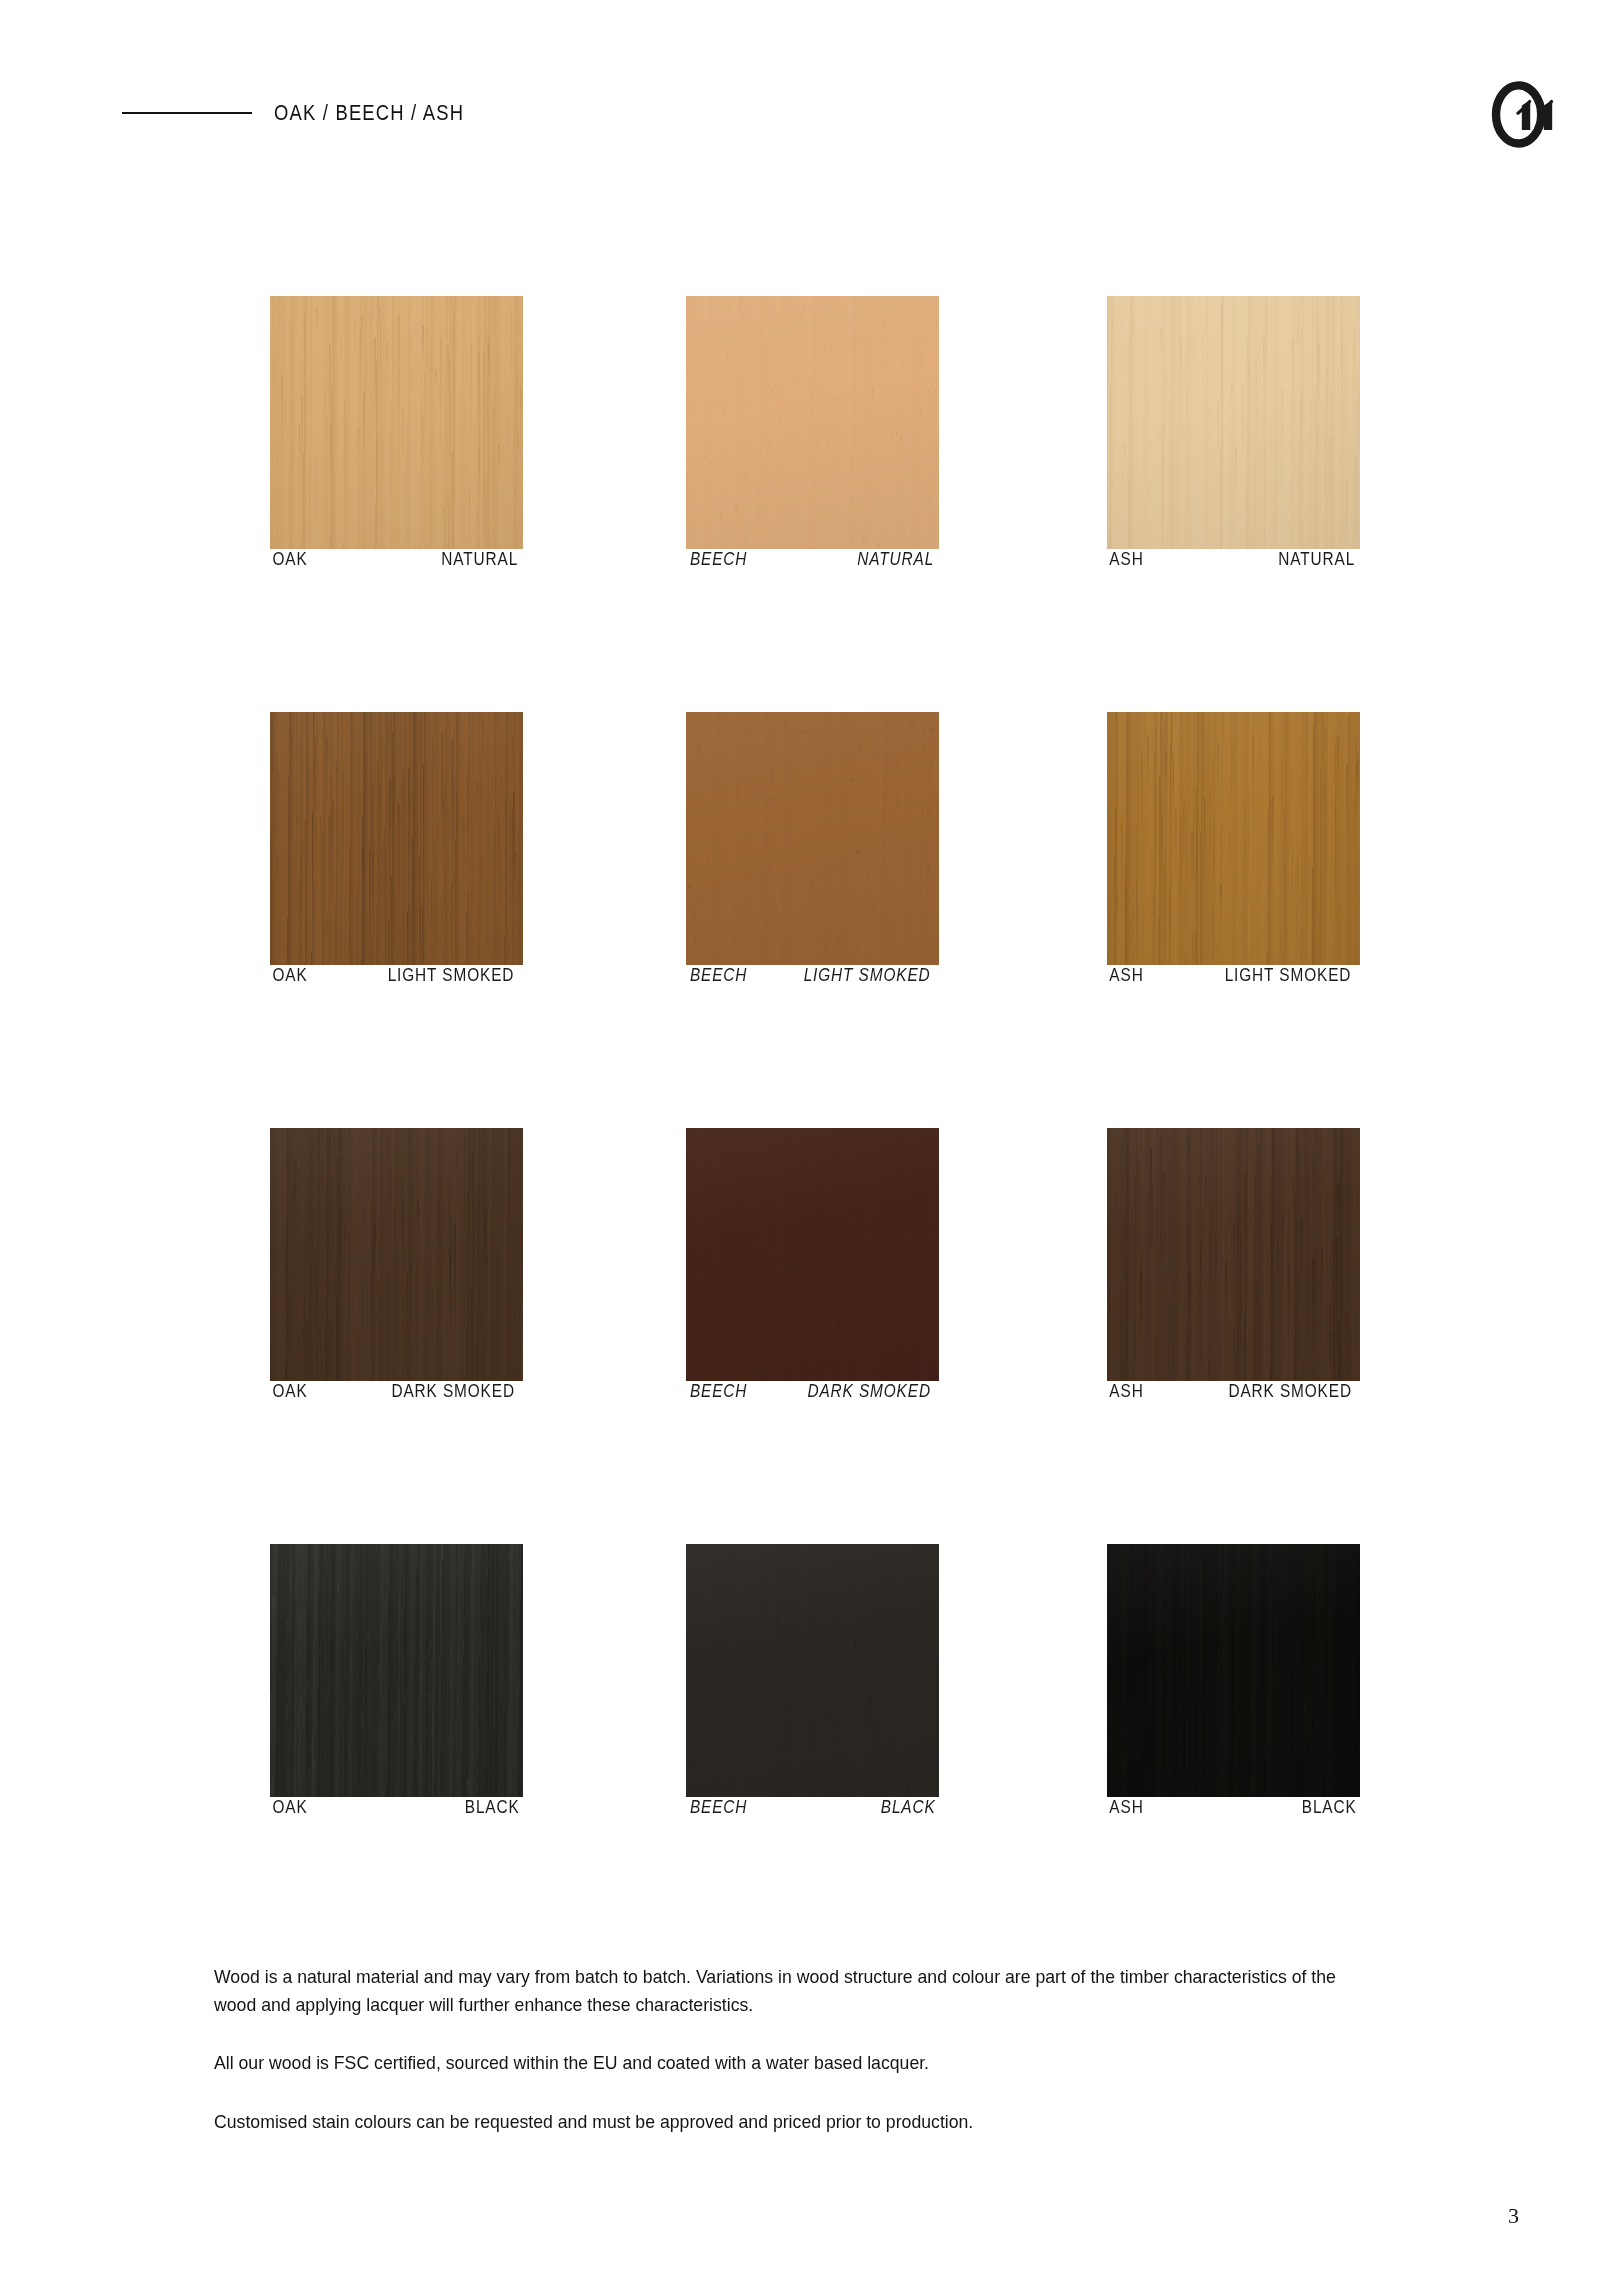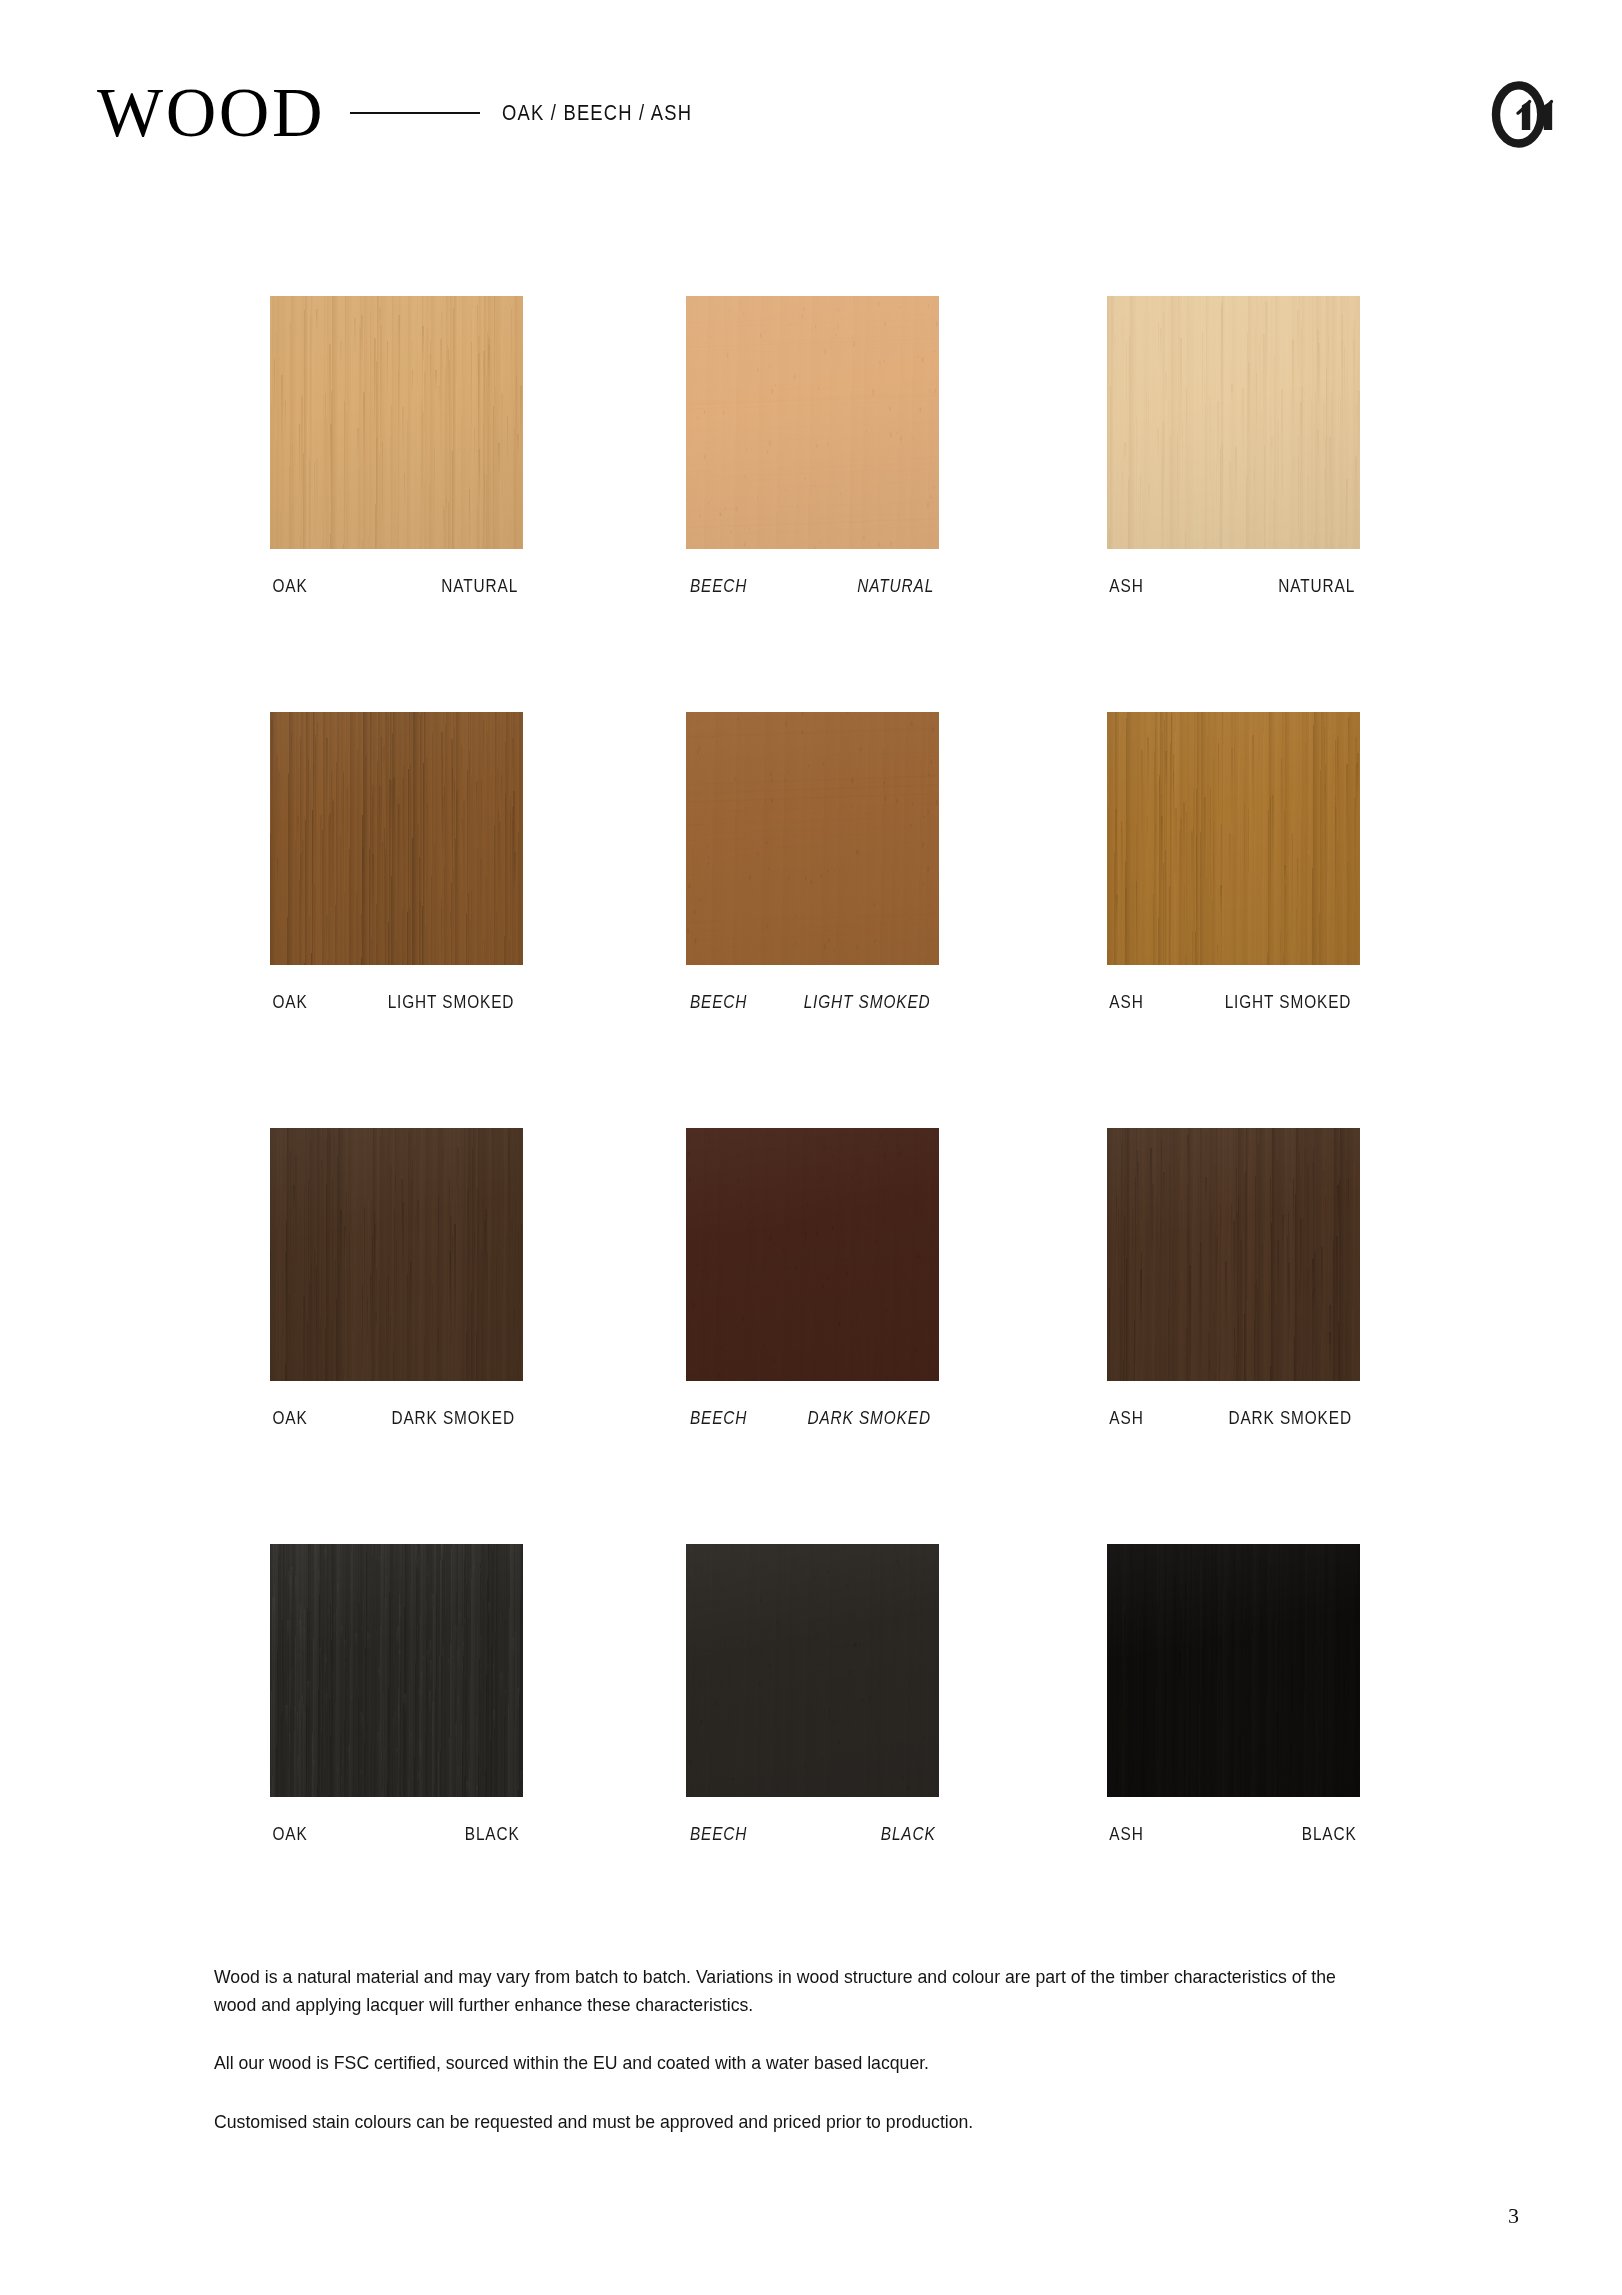--- a/index.html
+++ b/index.html
@@ -87,21 +87,20 @@
   }
   .swatch .grainA,
   .swatch .grainB,
   .swatch .grainC,
   .swatch .sheen {
     position:absolute;
     inset:0;
   }
 
   .labels {
-    margin-top:27px;
     display:flex;
     justify-content:space-between;
     align-items:baseline;
     width:253px;
   }
   .label {
     font-size:17.5px;
     letter-spacing:1px;
     color:#1a1a1a;
     white-space:nowrap;
@@ -133,21 +132,20 @@
     top:2203px;
     font-family:"Liberation Serif", serif;
     font-size:22px;
     color:#111;
   }
 </style>
 </head>
 <body>
 
 <div class="header">
-  <div class="title-wood">WOOD</div>
   <div class="title-rule"></div>
   <div class="title-sub">OAK / BEECH / ASH</div>
 </div>
 
 <svg class="brand-logo" viewBox="0 0 120 110">
   <ellipse cx="47" cy="58" rx="35" ry="45" fill="none" stroke="#1a1a1a" stroke-width="13"></ellipse>
   <path d="M52 44 L65 36 L65 82 L52 82 Z" fill="#1a1a1a"></path>
   <path d="M46 56 Q56 48 64 38" fill="none" stroke="#1a1a1a" stroke-width="5" stroke-linecap="round"></path>
   <path d="M86 44 L99 36 L99 82 L86 82 Z" fill="#1a1a1a"></path>
   <path d="M80 56 Q90 48 98 38" fill="none" stroke="#1a1a1a" stroke-width="5" stroke-linecap="round"></path>

